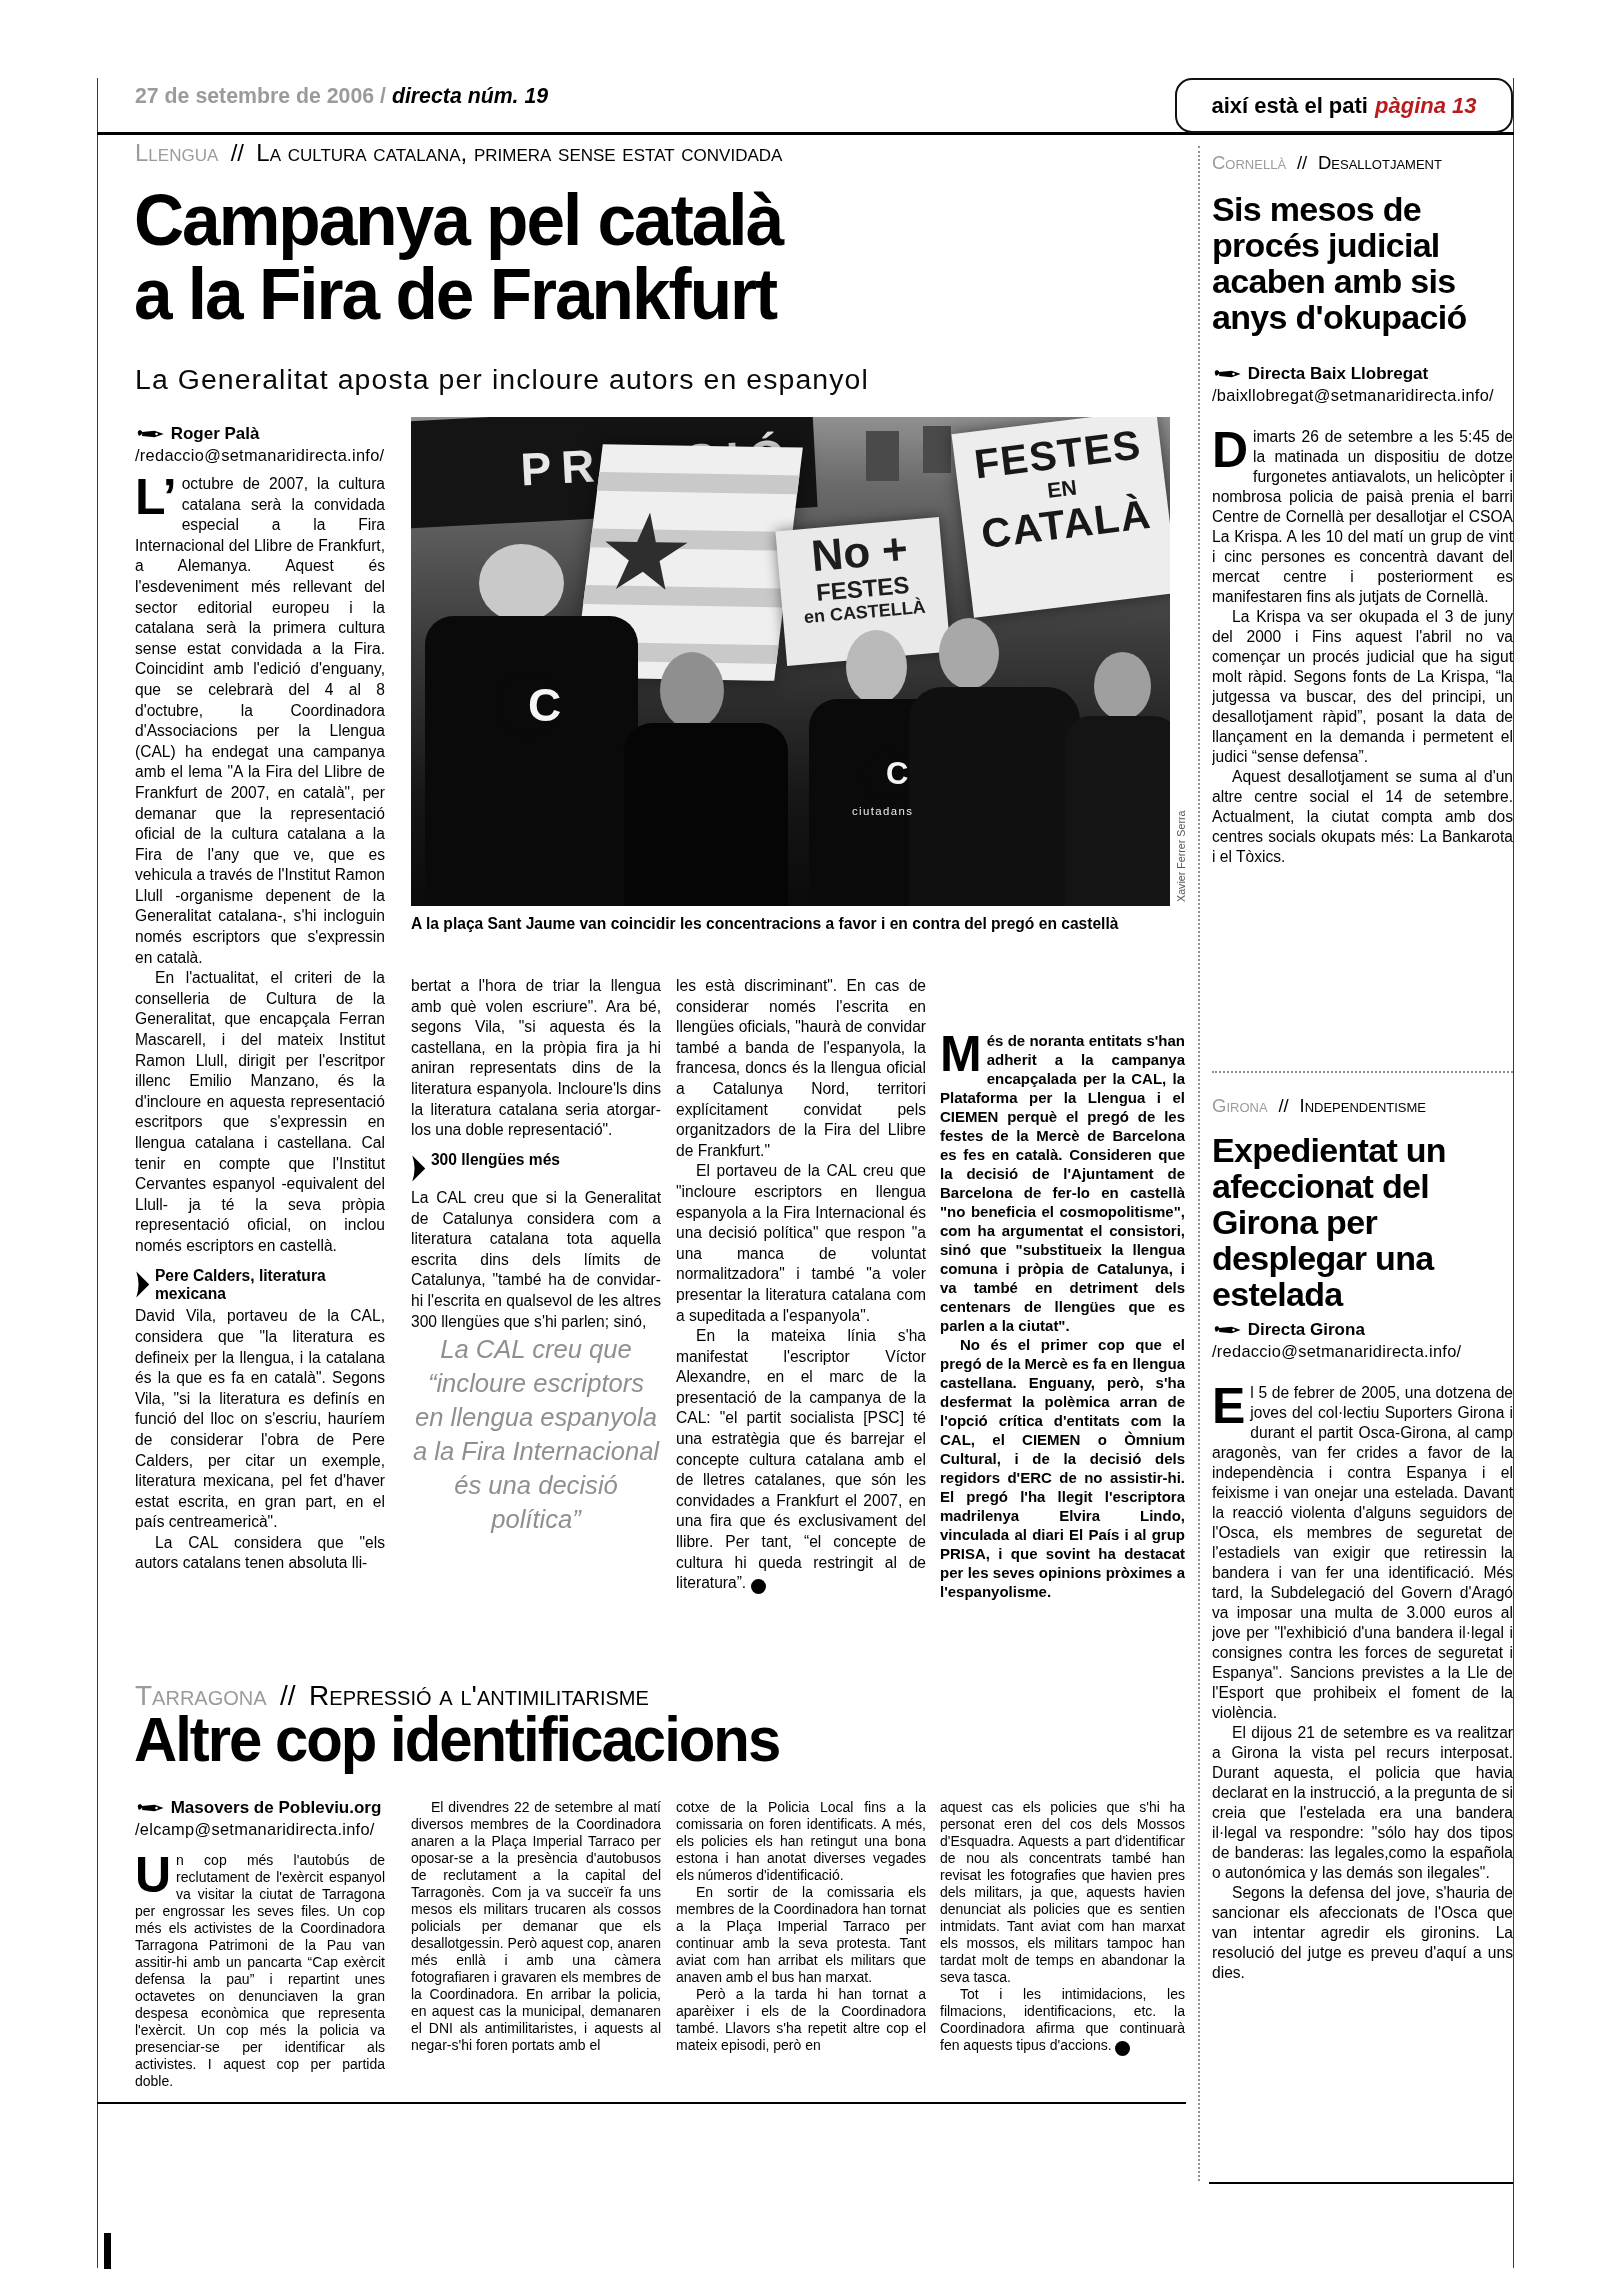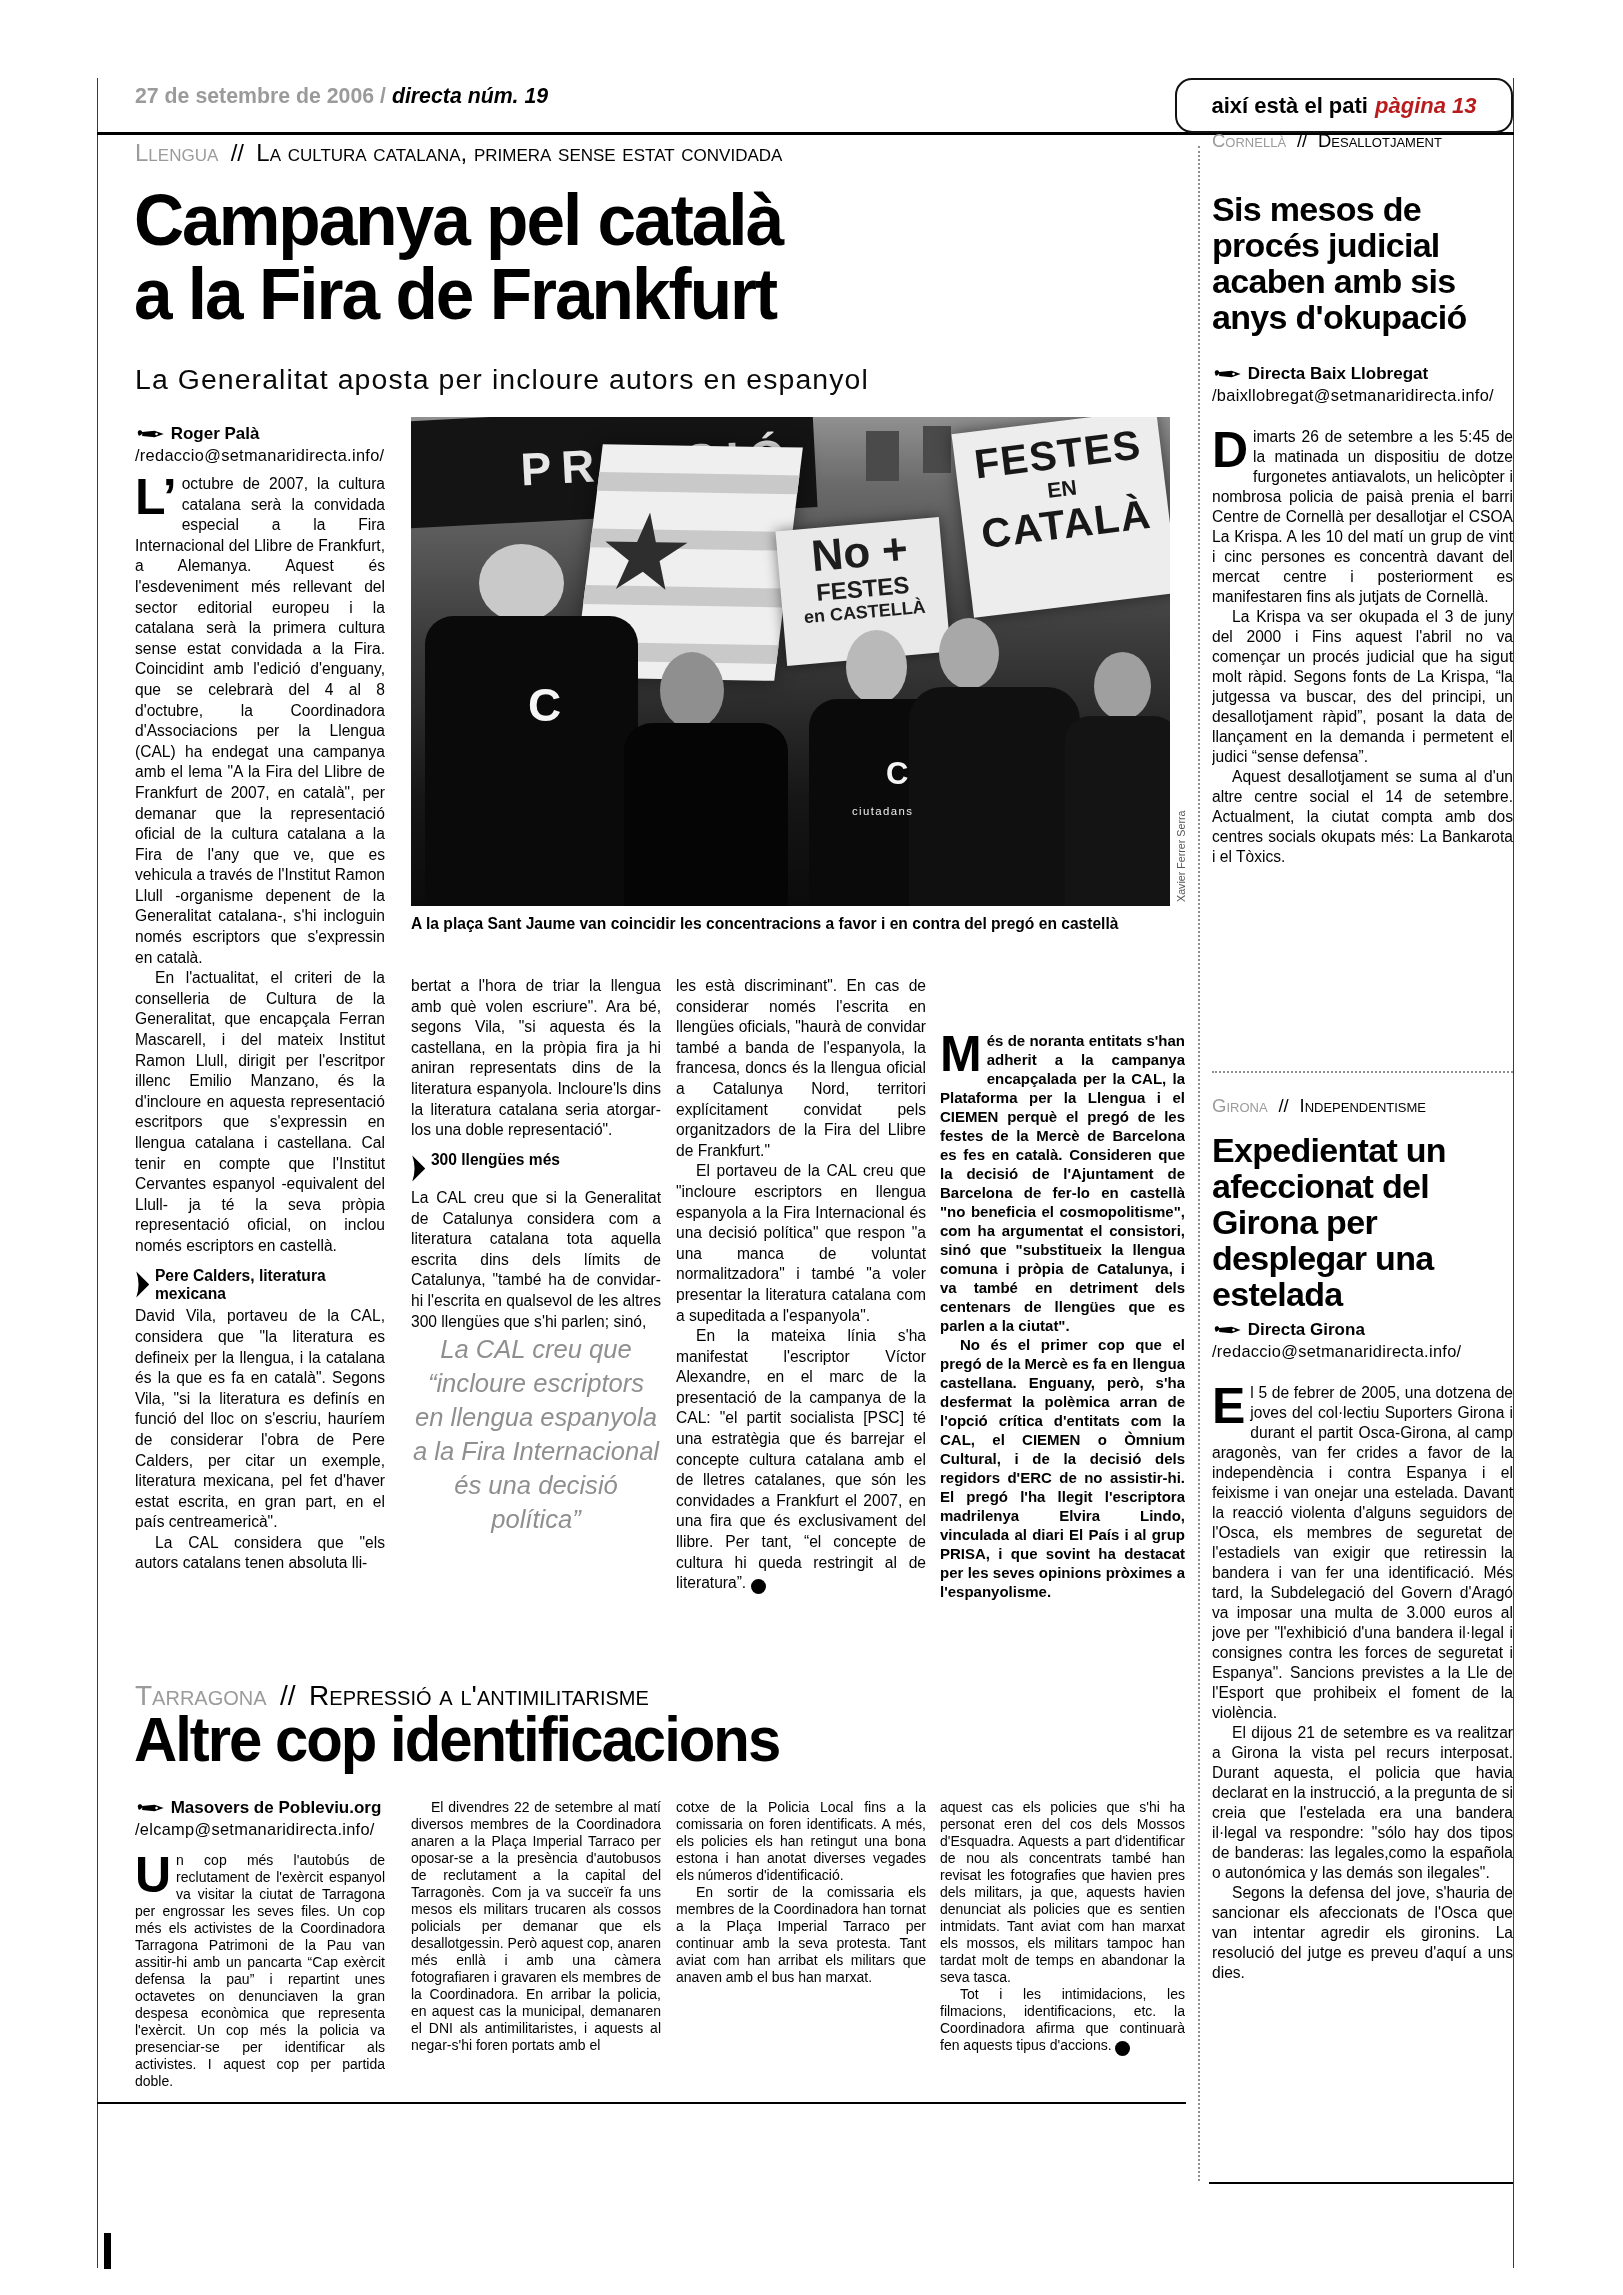--- a/index.html
+++ b/index.html
@@ -16,21 +16,21 @@
   .tab{position:absolute;left:1175px;top:78px;width:334px;height:51px;border:2.1px solid #111;
        border-radius:17px;background:#fff;display:flex;align-items:center;justify-content:center;
        font-size:22px;font-weight:700;}
   .tab .lite{color:#b91c1c;font-weight:700;margin-left:7.1px;font-style:italic;}
 
   
   .kicker{position:absolute;font-variant:small-caps;font-weight:400;white-space:nowrap;}
   .kicker .sec{color:#9b9b9b;}
   .kicker .sep{color:#000;padding:0 5.7px;}
   .k-main{left:135px;top:139px;font-size:24px;}
-  .k-cornella{left:1212px;top:130px;font-size:18.5px;}
+  .k-cornella{left:1212px;top:152px;font-size:18.5px;}
   .k-girona{left:1212px;top:1095px;font-size:18.5px;}
   .k-tarragona{left:135px;top:1680px;font-size:28px;}
 
   
   .hl{position:absolute;font-weight:700;line-height:1.0;letter-spacing:-2.1px;
       transform:scaleX(.95);transform-origin:0 0;white-space:nowrap;}
   .hl-main{left:134px;top:183px;font-size:73px;line-height:74px;}
   .hl-tarr{left:134px;top:1708px;font-size:63px;}
   .subhead-main{position:absolute;left:135px;top:363px;font-size:28.4px;letter-spacing:1.1px;color:#0a0a0a;}
 
@@ -273,20 +273,21 @@
 
   <div class="col botcol" style="left:135px;top:1852px;width:250px;height:247px;overflow:hidden;">
     <p><span class="dc">U</span><span>n cop més l'autobús de reclutament de l'exèrcit espanyol va visitar la ciutat de Tarragona per engrossar les seves files. Un cop més els activistes de la Coordinadora Tarragona Patrimoni de la Pau van assitir-hi amb un pancarta “Cap exèrcit defensa la pau” i repartint unes octavetes on denunciaven la gran despesa econòmica que representa l'exèrcit. Un cop més la policia va presenciar-se per identificar als activistes. I aquest cop per partida doble.</span></p>
   </div>
   <div class="col botcol" style="left:411px;top:1799px;width:250px;height:300px;overflow:hidden;">
     <p class="ind"><span>El divendres 22 de setembre al matí diversos membres de la Coordinadora anaren a la Plaça Imperial Tarraco per oposar-se a la presència d'autobusos de reclutament a la capital del Tarragonès. Com ja va succeïr fa uns mesos els militars trucaren als cossos policials per demanar que els desallotgessin. Però aquest cop, anaren més enllà i amb una càmera fotografiaren i gravaren els membres de la Coordinadora. En arribar la policia, en aquest cas la municipal, demanaren el DNI als antimilitaristes, i aquests al negar-s'hi foren portats amb el</span></p>
   </div>
   <div class="col botcol" style="left:676px;top:1799px;width:250px;height:300px;overflow:hidden;">
     <p><span>cotxe de la Policia Local fins a la comissaria on foren identificats. A més, els policies els han retingut una bona estona i han anotat diverses vegades els números d'identificació.</span></p>
     <p class="ind"><span>En sortir de la comissaria els membres de la Coordinadora han tornat a la Plaça Imperial Tarraco per continuar amb la seva protesta. Tant aviat com han arribat els militars que anaven amb el bus han marxat.</span></p>
+    <p class="ind"><span>Però a la tarda hi han tornat a aparèixer i els de la Coordinadora també. Llavors s'ha repetit altre cop el mateix episodi, però en</span></p>
   </div>
   <div class="col botcol" style="left:940px;top:1799px;width:245px;height:300px;overflow:hidden;">
     <p><span>aquest cas els policies que s'hi ha personat eren del cos dels Mossos d'Esquadra. Aquests a part d'identificar de nou als concentrats també han revisat les fotografies que havien pres dels militars, ja que, aquests havien denunciat als policies que es sentien intmidats. Tant aviat com han marxat els mossos, els militars tampoc han tardat molt de temps en abandonar la seva tasca.</span></p>
     <p class="ind"><span>Tot i les intimidacions, les filmacions, identificacions, etc. la Coordinadora afirma que continuarà fen aquests tipus d'accions.</span> <span class="dmark">d</span></p>
   </div>
 
 </div>
 
 
 </body></html>

